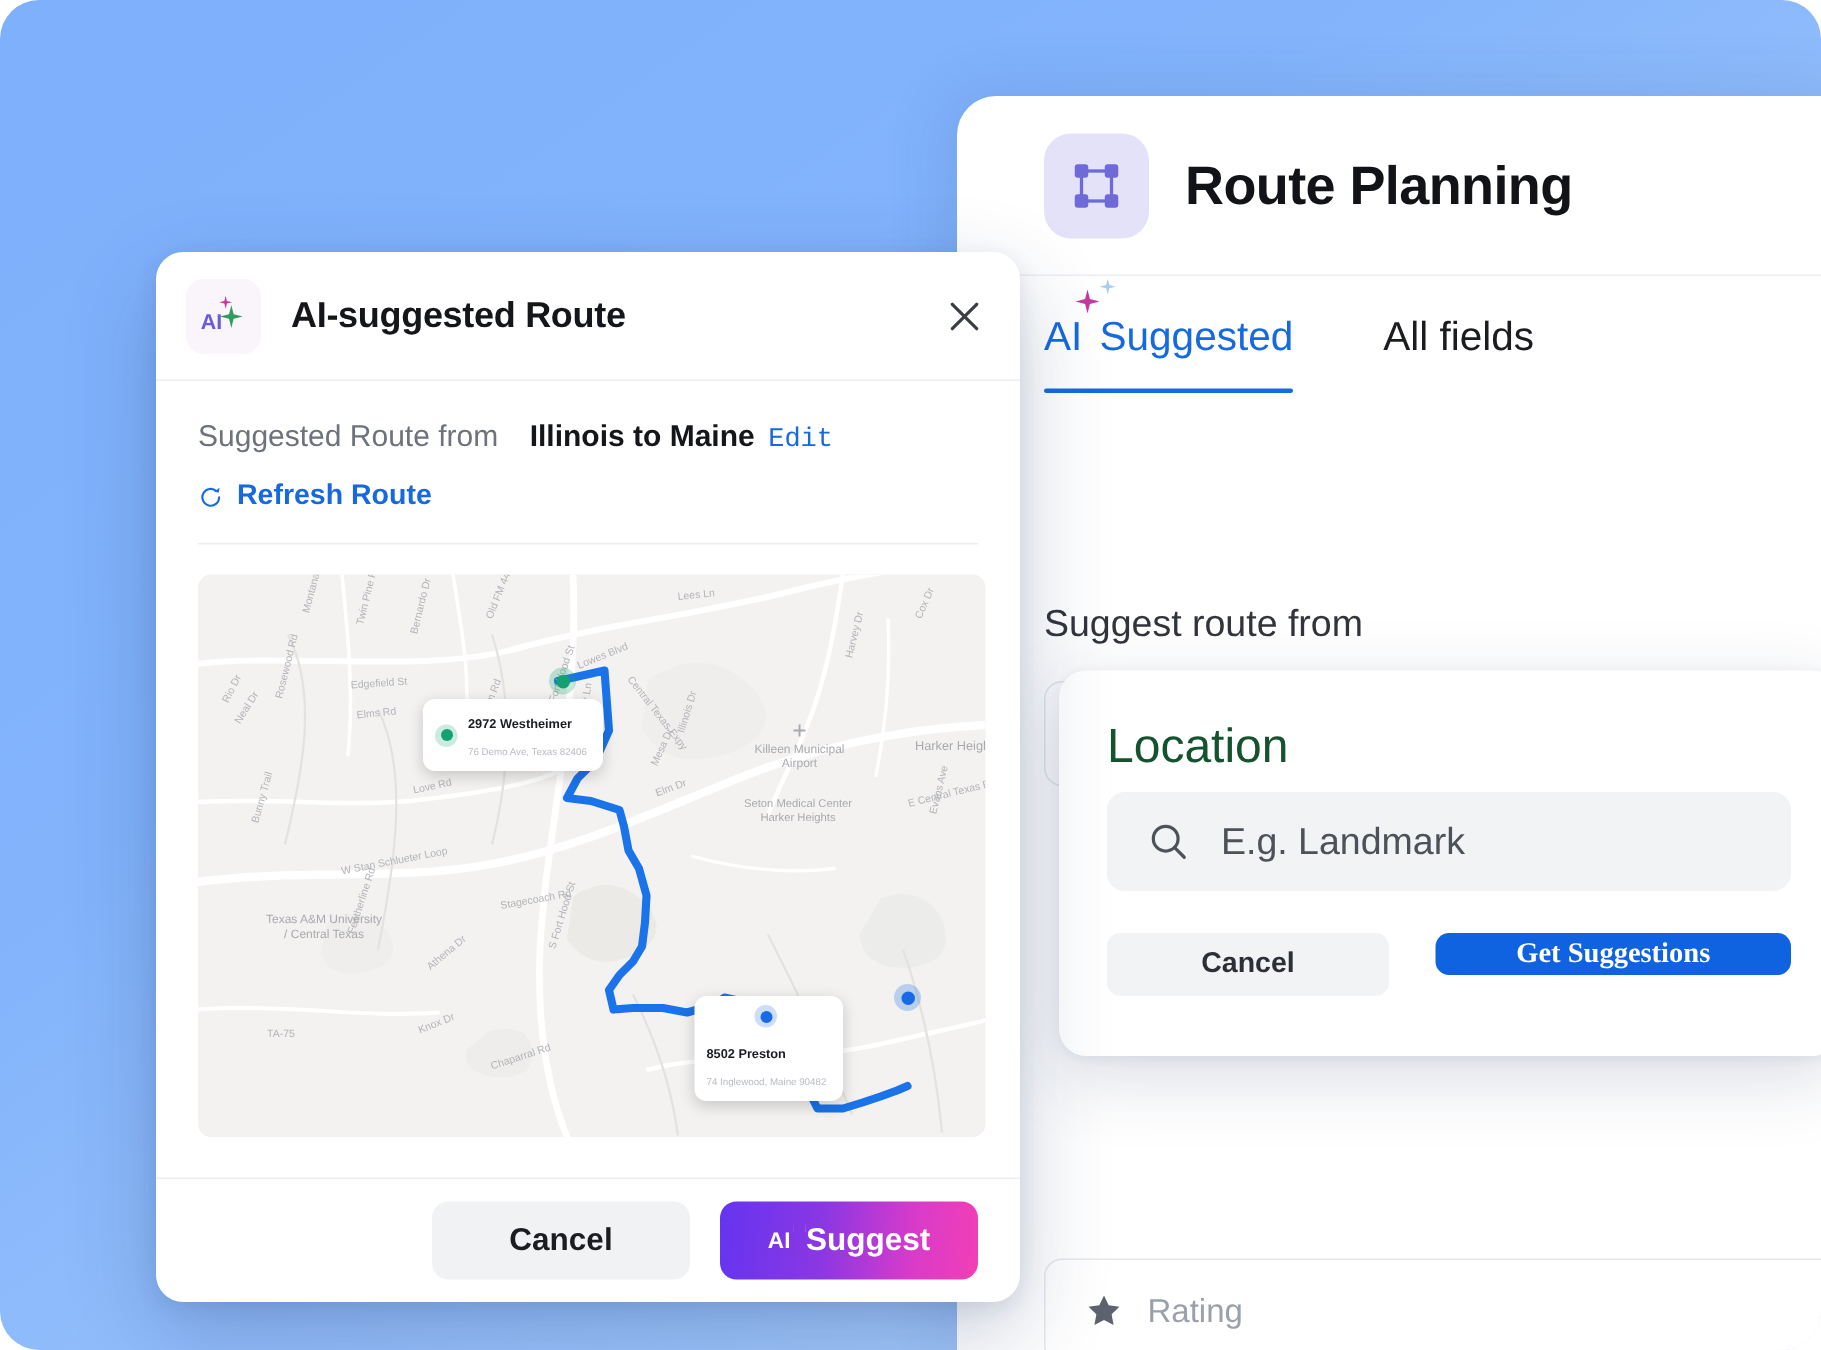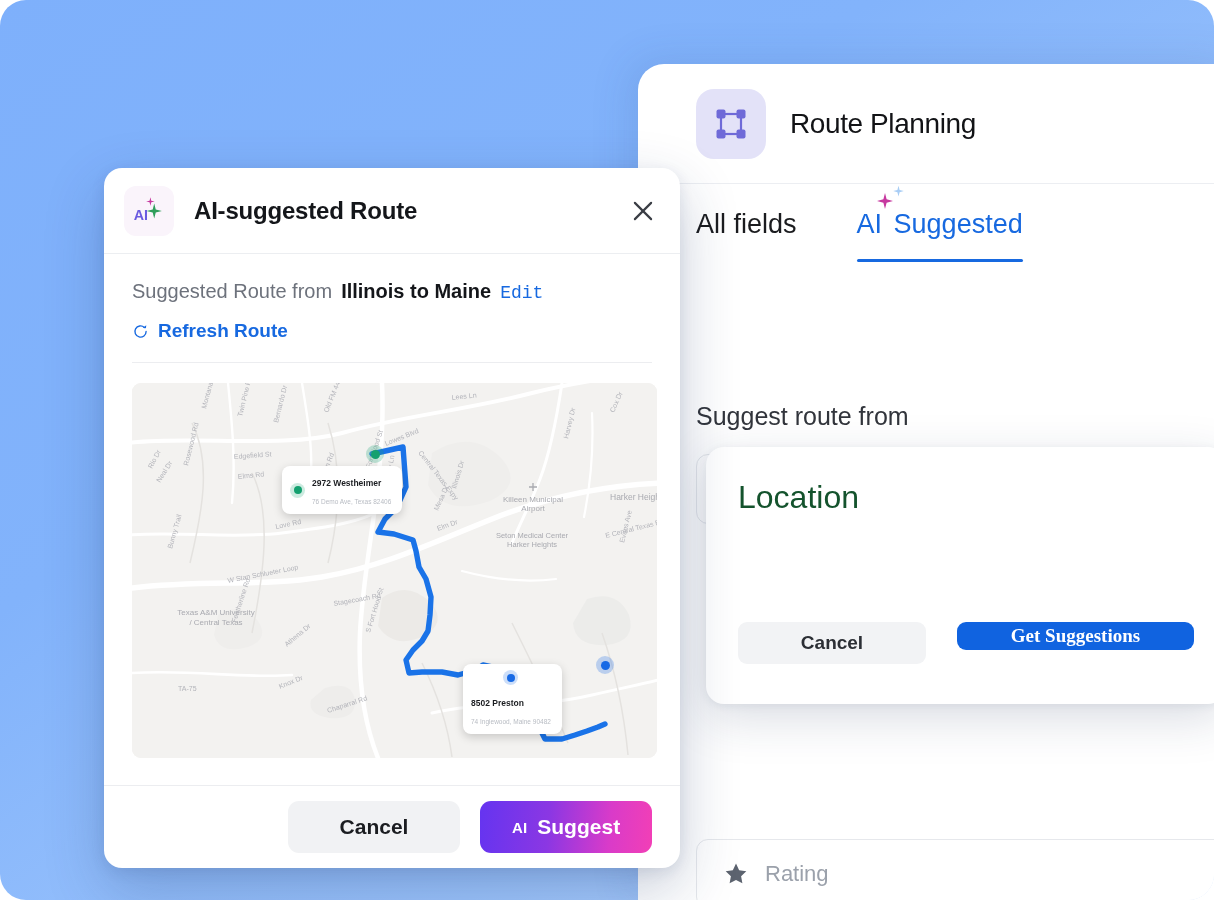--- a/index.html
+++ b/index.html
@@ -46,22 +46,22 @@
   .rp-logo {
     width: 70px; height: 70px;
     border-radius: 18px;
     background: #e3e2f8;
     display: flex; align-items: center; justify-content: center;
     flex: none;
   }
 
   #rp-title {
     margin-left: 24px;
-    font-size: 28px;
-    font-weight: 400;
+    font-size: 36px;
+    font-weight: 700;
     color: #121316;
     letter-spacing: -0.4px;
     white-space: nowrap;
   }
 
   
   #rp-tabs {
     position: absolute;
     left: 58px; top: 145px;
     display: flex;
@@ -208,21 +208,21 @@
   #modal-body { padding: 26px 28px 0 28px; }
 
   #route-line {
     display: flex;
     align-items: baseline;
     gap: 9px;
     font-size: 20px;
     white-space: nowrap;
   }
   #route-prefix { color: #6d727c; }
-  #route-value  { color: #14161a; font-weight: 700; }
+  #route-value  { color: #14161a; font-weight: 700; margin-left: 12px; }
   #route-edit   { color: #1769e0; font-size: 18px; background: none; border: none;
                   font-family: Liberation Mono, monospace; cursor: pointer; padding: 0; }
 
   #refresh-row {
     margin-top: 17px;
     display: flex; align-items: center; gap: 9px;
     cursor: pointer;
     width: max-content;
   }
   #refresh-label { color: #1769e0; font-size: 19px; font-weight: 600; }
@@ -331,54 +331,61 @@
           <rect x="4.5" y="4.5" width="9" height="9" rx="2" fill="#6f6ad8"></rect>
           <rect x="24.5" y="4.5" width="9" height="9" rx="2" fill="#6f6ad8"></rect>
           <rect x="4.5" y="24.5" width="9" height="9" rx="2" fill="#6f6ad8"></rect>
           <rect x="24.5" y="24.5" width="9" height="9" rx="2" fill="#6f6ad8"></rect>
         </svg>
       </div>
       <h1 id="rp-title">Route Planning</h1>
     </div>
 
     <nav id="rp-tabs">
-      <div class="rp-tab">
-        <span>All fields</span>
-      </div>
       <div class="rp-tab active">
         <span class="tab-ai-wrap">
           <span>AI</span>
           <svg class="tab-spark" width="20" height="20" viewBox="0 0 20 20">
             <path d="M10 1 L11.6 7.3 L18 9 L11.6 10.7 L10 17 L8.4 10.7 L2 9 L8.4 7.3 Z" fill="#c6399f"></path>
           </svg>
           <svg class="tab-spark2" width="13" height="13" viewBox="0 0 13 13">
             <path d="M6.5 0.8 L7.6 5 L11.8 6.1 L7.6 7.2 L6.5 11.4 L5.4 7.2 L1.2 6.1 L5.4 5 Z" fill="#a8cdf5"></path>
           </svg>
         </span>
         <span>Suggested</span>
       </div>
+      <div class="rp-tab">
+        <span>All fields</span>
+      </div>
     </nav>
 
     <div id="rp-section-label">Suggest route from</div>
 
     <div class="rp-field" id="field-illinois">
       <span>Illinois</span>
     </div>
 
     <div class="rp-field" id="field-rating">
       <svg width="26" height="26" viewBox="0 0 24 24">
         <path d="M12 2.4l2.9 6.1 6.6.9-4.8 4.6 1.2 6.6L12 17.5 6.1 20.6l1.2-6.6L2.5 9.4l6.6-.9z" fill="#5c636f"></path>
       </svg>
       <span>Rating</span>
     </div>
   </section>
 
   <div id="location-pop">
     <div id="loc-title">Location</div>
 
+    <div id="loc-search">
+      <svg width="30" height="30" viewBox="0 0 24 24">
+        <circle cx="10.5" cy="10.5" r="6.6" fill="none" stroke="#4d5159" stroke-width="1.7"></circle>
+        <line x1="15.3" y1="15.3" x2="20.4" y2="20.4" stroke="#4d5159" stroke-width="1.7" stroke-linecap="round"></line>
+      </svg>
+      <span id="loc-search-text">E.g. Landmark</span>
+    </div>
 
     <button id="loc-cancel">Cancel</button>
     <button id="loc-get">Get Suggestions</button>
   </div>
 
   <div id="modal">
 
     <div id="modal-head">
       <div class="ai-badge">
         <svg width="38" height="38" viewBox="0 0 40 40">

